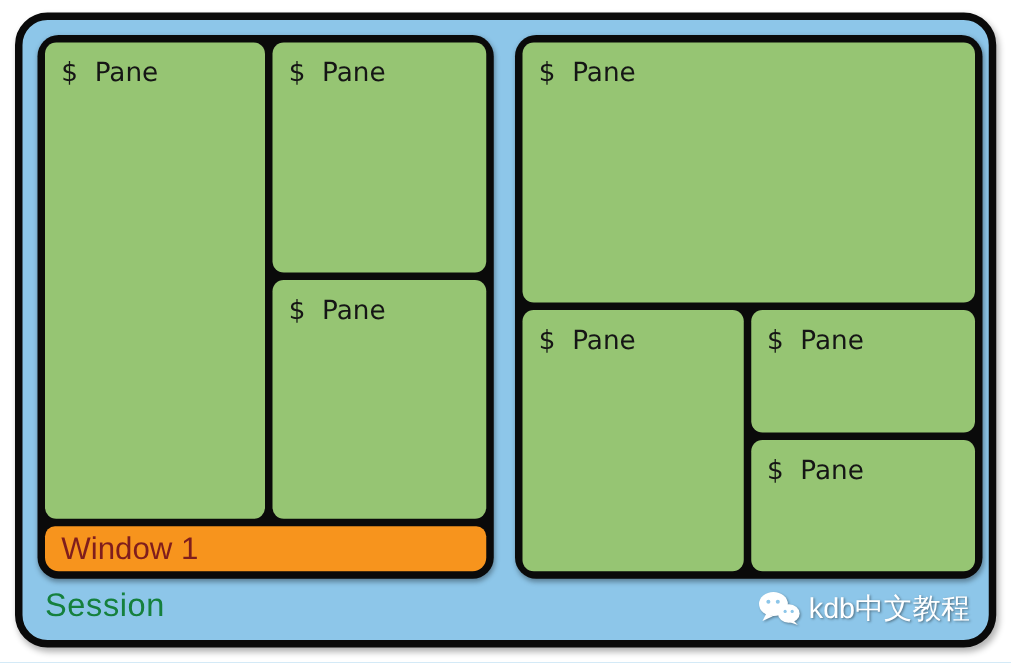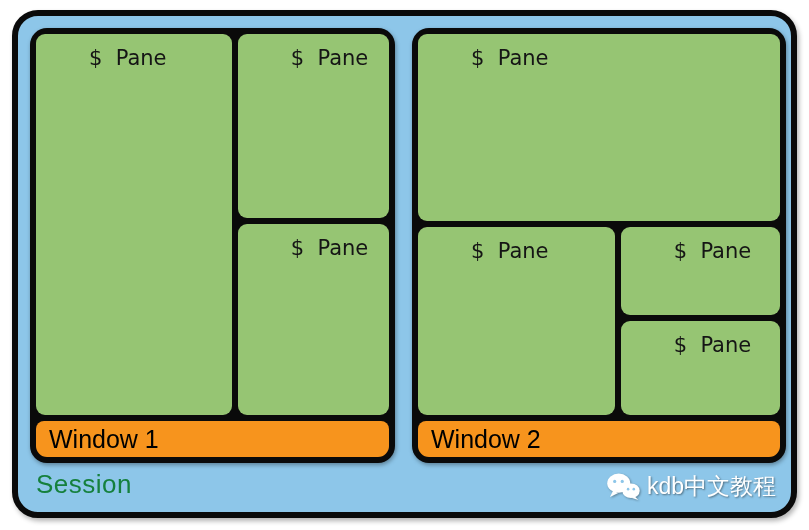--- a/index.html
+++ b/index.html
@@ -36,35 +36,34 @@
 
   .pane-area { flex:1 1 auto; display:flex; gap:6px; min-height:0; }
   .h { flex-direction:row; }
   .v { flex-direction:column; }
   .stack { display:flex; flex-direction:column; gap:6px; min-width:0; }
 
   .pane {
     background: var(--pane-bg, #96C573);
     border-radius:9px; min-width:0; min-height:0;
     overflow:hidden;
-    padding-left:40px;
   }
   .pane-label {
     display:block; padding:12px 0 0 13px;
     font-family:"DejaVu Sans", sans-serif;
     font-size:21px; color:#151515; white-space:pre;
   }
 
   .window-bar {
     flex:0 0 36px; height:36px;
     background: var(--window-bar-bg, #F7941D);
     border-radius:8px 8px 11px 11px;
     display:flex; align-items:center; padding-left:13px;
   }
-  .window-bar-label { font-size:25px; color:#000000; }
+  .window-bar-label { font-size:25px; color:#7f1d1d; }
 
   
   .watermark {
     position:absolute; left:606px; top:471px;
     display:flex; align-items:center; gap:7px;
     z-index:5;
   }
   .watermark-text {
     color:#ffffff; font-size:23px;
     text-shadow: 1px 1px 2px rgba(0,0,0,0.45);
@@ -110,23 +109,20 @@
         <div class="stack" style="flex:180">
           <div class="pane" style="flex:86">
             <span class="pane-label">$  Pane</span>
           </div>
           <div class="pane" style="flex:92">
             <span class="pane-label">$  Pane</span>
           </div>
         </div>
       </div>
     </div>
-    <div class="window-bar">
-      <span class="window-bar-label">Window 2</span>
-    </div>
   </div>
 
   <div class="session-label">Session</div>
 
   <div class="watermark">
     <svg class="wechat-icon" width="34" height="29" viewBox="0 0 36 30" aria-hidden="true">
       <ellipse cx="13.5" cy="11.5" rx="12.2" ry="10.2" fill="#ffffff"></ellipse>
       <path d="M7.5 19.5 L4.2 26 L13 21.8 Z" fill="#ffffff"></path>
       <circle cx="9.2" cy="9.6" r="1.7" fill="#8DC6E9"></circle>
       <circle cx="17.2" cy="9.6" r="1.7" fill="#8DC6E9"></circle>

